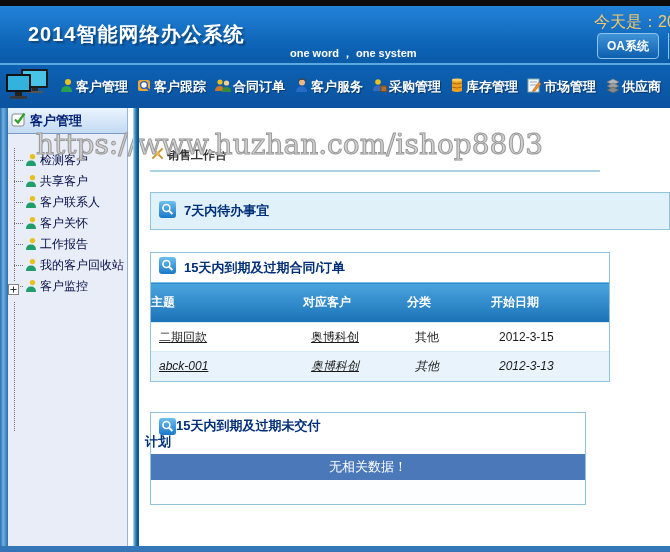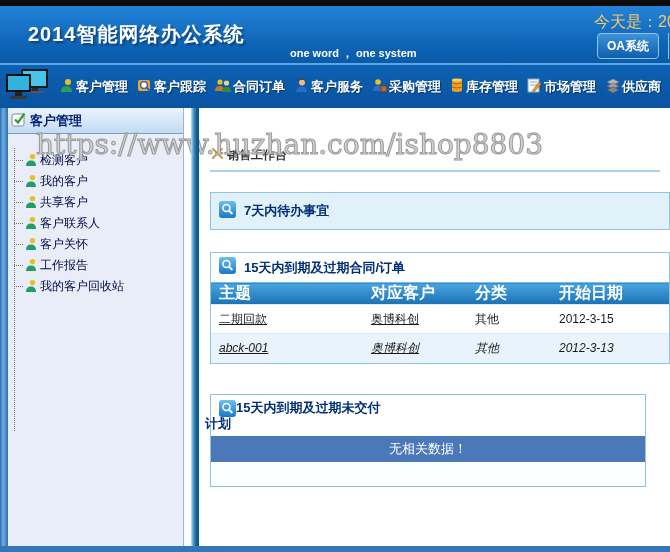--- a/index.html
+++ b/index.html
@@ -48,28 +48,28 @@
   .gap-col { width:8px; background:#fff; }
   .divider-col { width:9px; background:linear-gradient(90deg,#bfe0f0,#4d9cc9 30%,#15639f 65%,#0b4f88);
                  position:relative; z-index:6; }
 
   .main { flex:1; position:relative; padding-left:11px; background:#fff; }
   .page-title-row { margin-top:38px; display:flex; align-items:center; gap:2px;
                     font-size:12px; font-weight:bold; color:#333; }
   .title-underline { margin-top:6px; width:450px; height:2px; background:#a9d3e2; }
 
   .sec { border:1px solid #8fc4da; }
-  .sec1 { margin-top:20px; width:460px; height:38px; background:#e0f1fa;
+  .sec1 { margin-top:20px; width:520px; height:38px; background:#e0f1fa;
           display:flex; align-items:center; gap:8px; padding-left:8px; }
   .sec-title { font-size:13px; font-weight:bold; color:#002f7a; }
 
   .sec2 { margin-top:22px; width:460px; background:#fff; }
   .sec2-header { height:29px; display:flex; align-items:center; gap:8px; padding-left:8px; }
   table.contracts { width:100%; border-collapse:collapse; font-size:12px; }
-  table.contracts th { height:22px; text-align:left; padding-left:8px; color:#fff; font-size:16px;
+  table.contracts th { height:40px; text-align:left; color:#fff; font-size:12px;
       background:linear-gradient(#4aa4de,#1a72b6); border-top:1px solid #7cc0e8; font-weight:bold; }
   table.contracts td { height:29px; padding-left:8px; color:#1a1a1a; border-top:1px solid #d8eaf6; }
   table.contracts tr.alt td { background:#e9f3fb;font-style:italic; }
   .cell-link { color:#1a1a1a; text-decoration:underline; cursor:pointer; }
   .col-subject{width:152px;} .col-customer{width:104px;} .col-category{width:84px;}
 
   .sec3 { margin-top:30px; width:436px; background:#fff; }
   .sec3-header { padding:5px 0 4px 8px; display:flex; align-items:flex-start; }
   .sec3-title { font-size:13px; font-weight:bold; color:#002f7a; line-height:16px; margin-left:-31px; padding-left:31px; }
   .sec3-title .line2 { display:block; margin-left:-31px; }
@@ -211,26 +211,20 @@
           <span class="person-icon"><svg width="14" height="14" viewBox="0 0 14 14">
                 <circle cx="8.5" cy="3.6" r="2.7" fill="#e8c020"></circle>
                 <path d="M2 13 Q2 7.5 7 7.5 Q12 7.5 12 13 Z" fill="#1f9e6a"></path>
               </svg></span>
           <span>检测客户</span></li>
         <li>
           <span class="person-icon"><svg width="14" height="14" viewBox="0 0 14 14">
                 <circle cx="8.5" cy="3.6" r="2.7" fill="#e8c020"></circle>
                 <path d="M2 13 Q2 7.5 7 7.5 Q12 7.5 12 13 Z" fill="#1f9e6a"></path>
               </svg></span>
-          <span>我的客户</span></li>
-        <li>
-          <span class="person-icon"><svg width="14" height="14" viewBox="0 0 14 14">
-                <circle cx="8.5" cy="3.6" r="2.7" fill="#e8c020"></circle>
-                <path d="M2 13 Q2 7.5 7 7.5 Q12 7.5 12 13 Z" fill="#1f9e6a"></path>
-              </svg></span>
           <span>共享客户</span></li>
         <li>
           <span class="person-icon"><svg width="14" height="14" viewBox="0 0 14 14">
                 <circle cx="8.5" cy="3.6" r="2.7" fill="#e8c020"></circle>
                 <path d="M2 13 Q2 7.5 7 7.5 Q12 7.5 12 13 Z" fill="#1f9e6a"></path>
               </svg></span>
           <span>客户联系人</span></li>
         <li>
           <span class="person-icon"><svg width="14" height="14" viewBox="0 0 14 14">
                 <circle cx="8.5" cy="3.6" r="2.7" fill="#e8c020"></circle>
@@ -242,20 +236,31 @@
                 <circle cx="8.5" cy="3.6" r="2.7" fill="#e8c020"></circle>
                 <path d="M2 13 Q2 7.5 7 7.5 Q12 7.5 12 13 Z" fill="#1f9e6a"></path>
               </svg></span>
           <span>工作报告</span></li>
         <li>
           <span class="person-icon"><svg width="14" height="14" viewBox="0 0 14 14">
                 <circle cx="8.5" cy="3.6" r="2.7" fill="#e8c020"></circle>
                 <path d="M2 13 Q2 7.5 7 7.5 Q12 7.5 12 13 Z" fill="#1f9e6a"></path>
               </svg></span>
           <span>我的客户回收站</span></li>
+        <li>
+          <span class="plus-box"><svg width="11" height="11" viewBox="0 0 11 11">
+                <rect x="0.5" y="0.5" width="10" height="10" fill="#fff" stroke="#848484"></rect>
+                <line x1="2.5" y1="5.5" x2="8.5" y2="5.5" stroke="#333"></line>
+                <line x1="5.5" y1="2.5" x2="5.5" y2="8.5" stroke="#333"></line>
+              </svg></span>
+          <span class="person-icon"><svg width="14" height="14" viewBox="0 0 14 14">
+                <circle cx="8.5" cy="3.6" r="2.7" fill="#e8c020"></circle>
+                <path d="M2 13 Q2 7.5 7 7.5 Q12 7.5 12 13 Z" fill="#1f9e6a"></path>
+              </svg></span>
+          <span>客户监控</span></li>
       </ul>
     </aside>
 
     <div class="gap-col"></div>
     <div class="divider-col"></div>
 
     <main class="main">
 
       <div class="page-title-row">
         <span>

